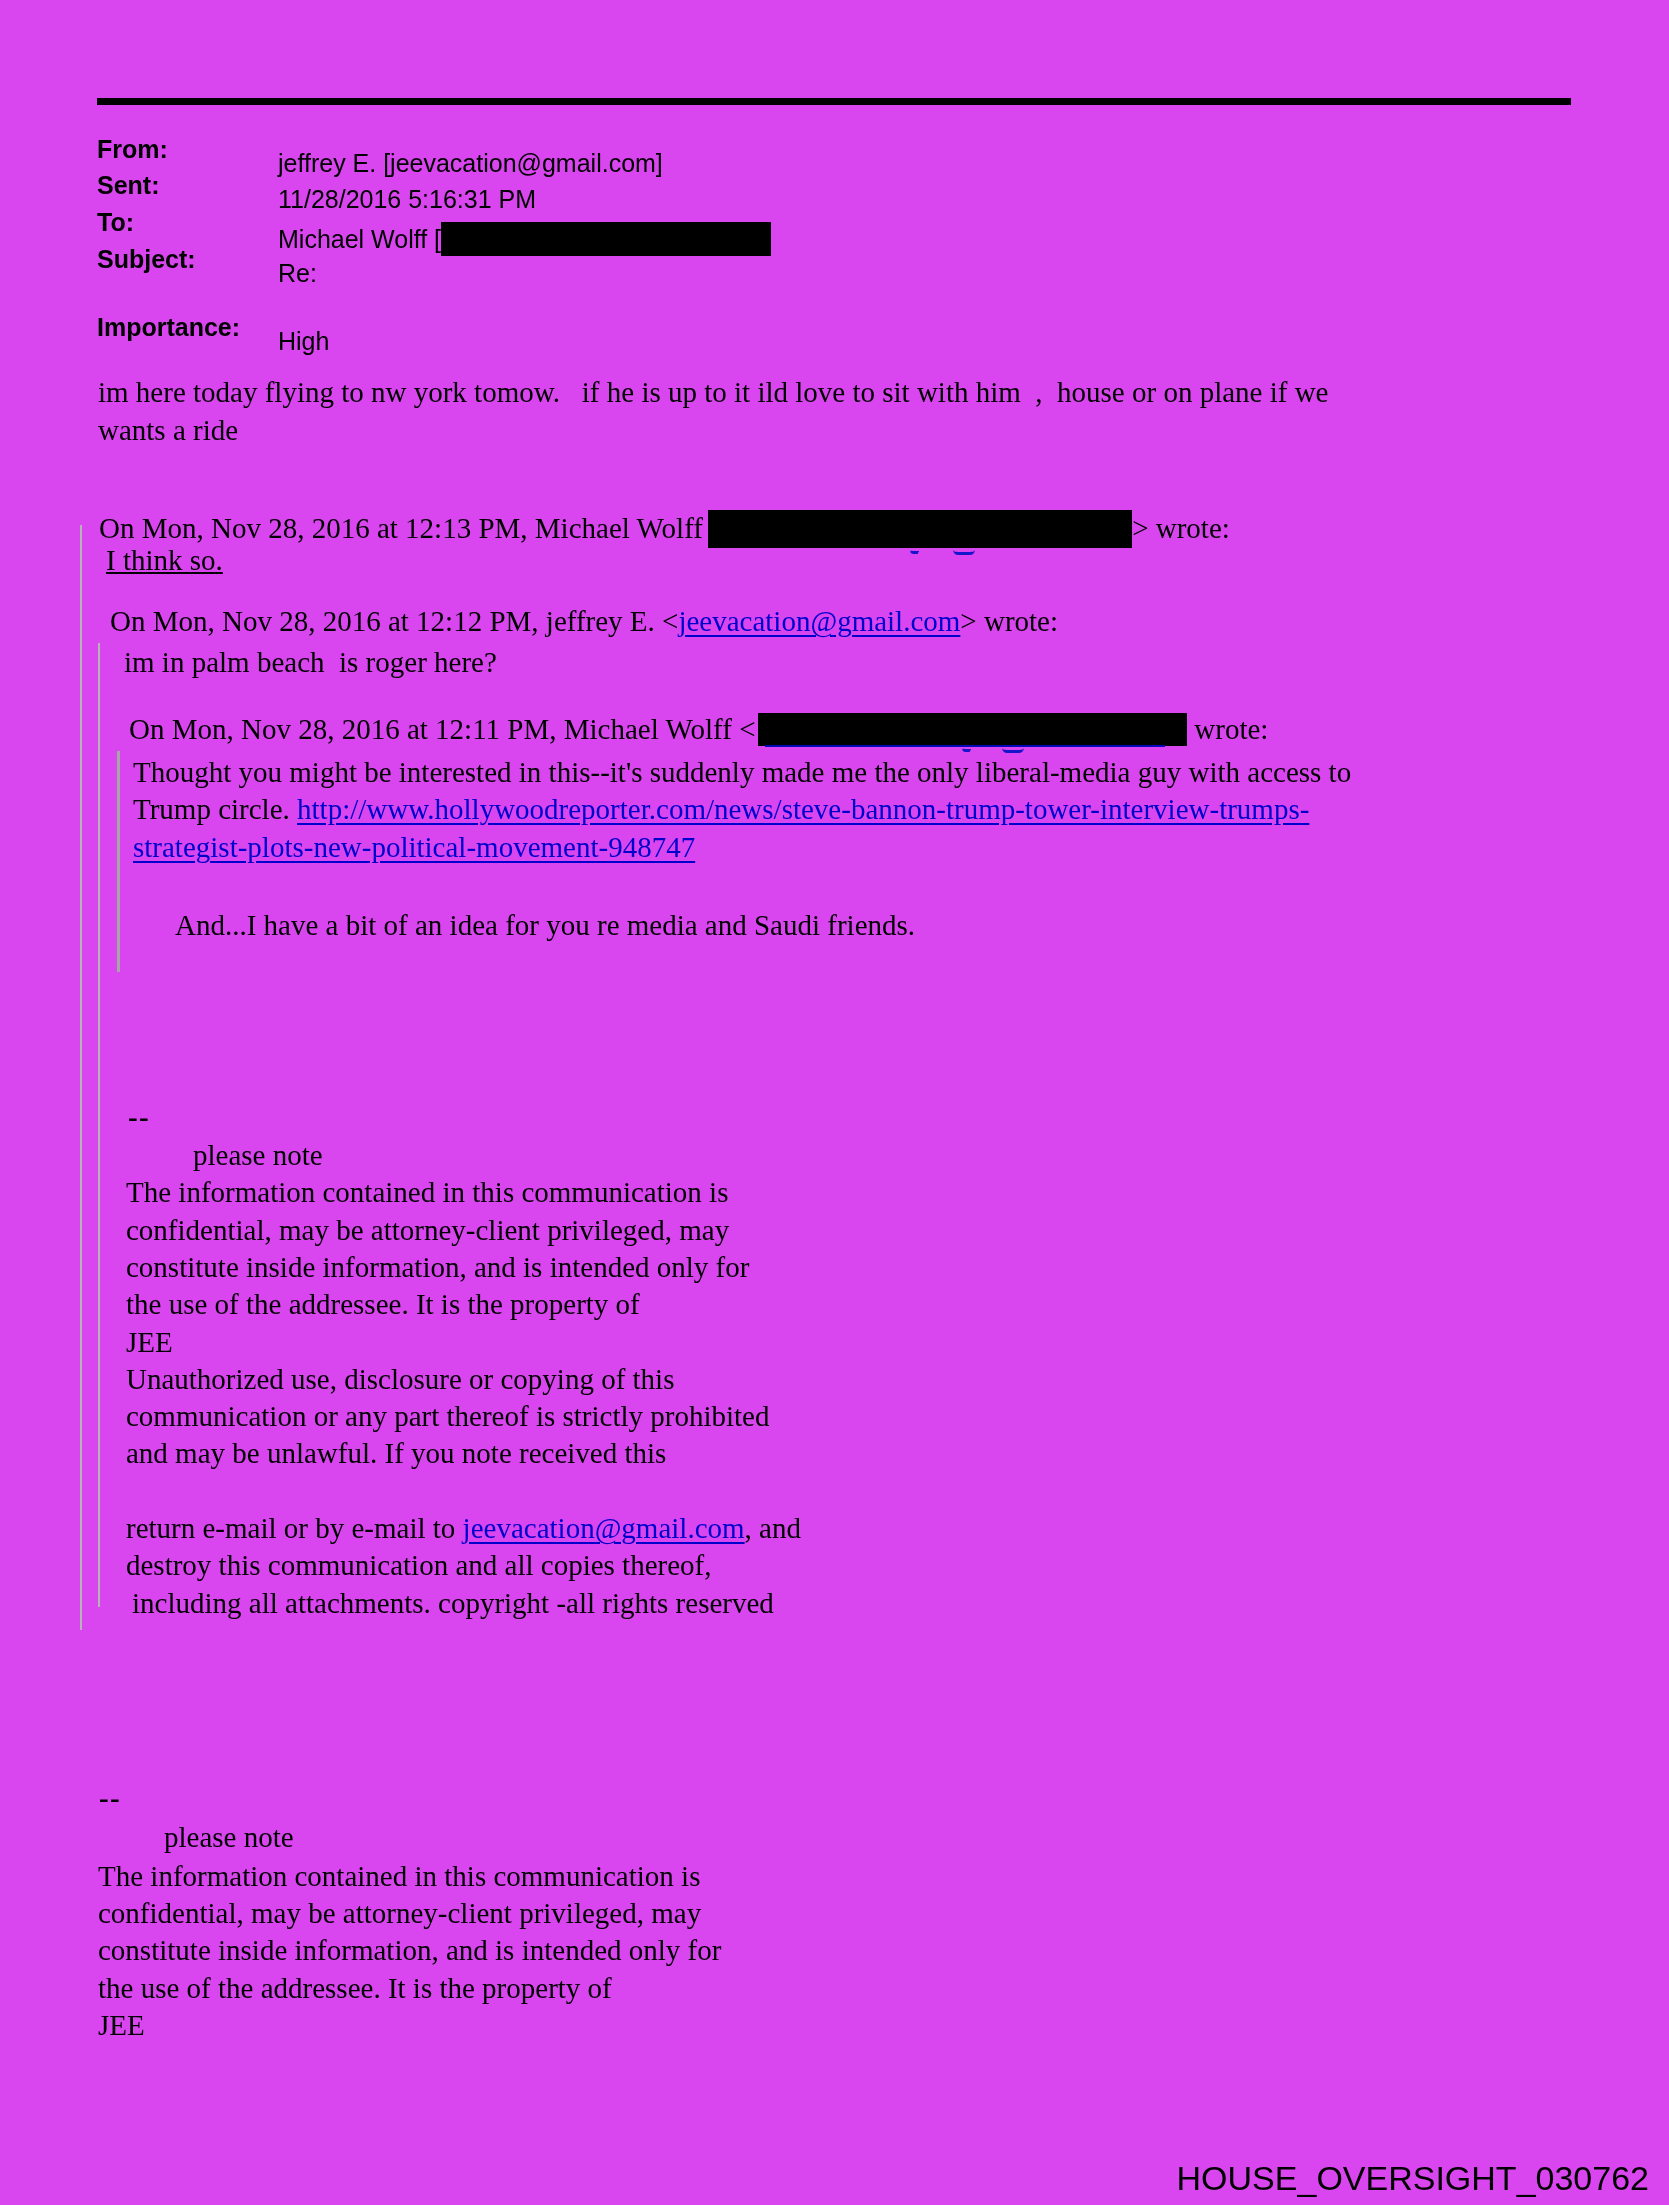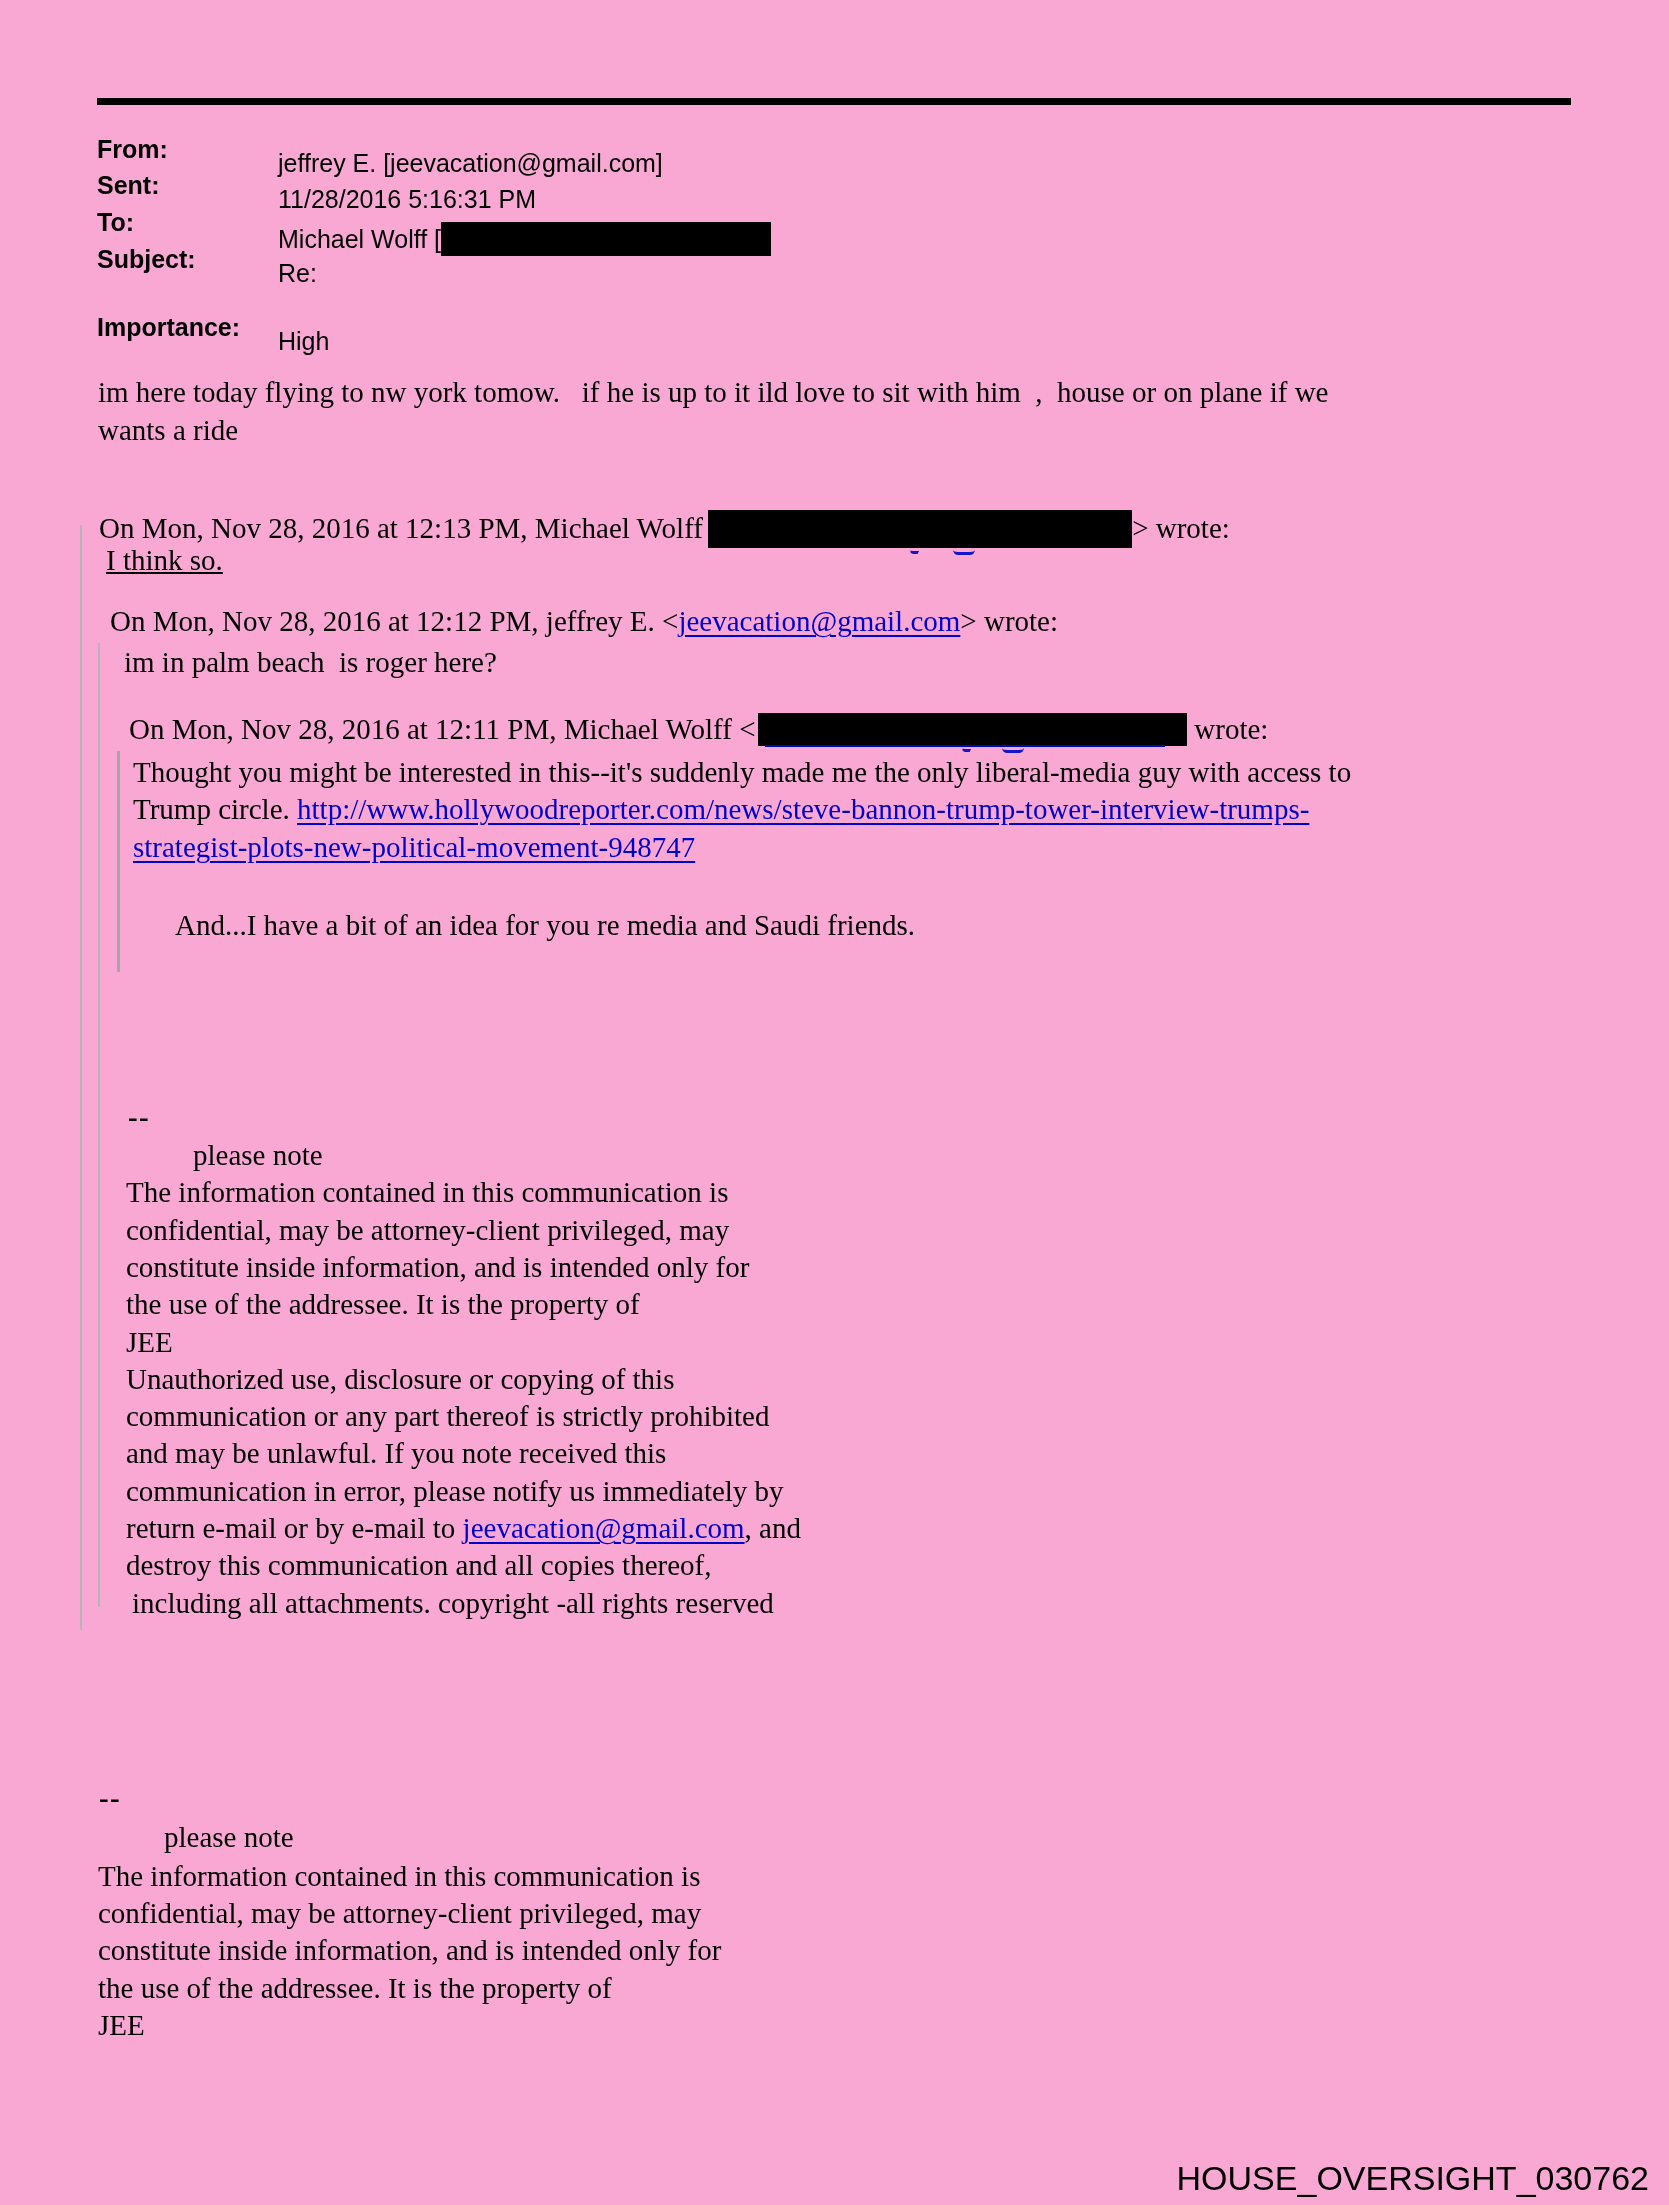--- a/index.html
+++ b/index.html
@@ -1,19 +1,19 @@
 <!DOCTYPE html>
 <html style="font-size:10.5px"><head>
 <meta charset="utf-8">
 <style>
   html,body{margin:0;padding:0;background:#e8e8e8;}
   .page{
     position:relative;
     width:1669px;height:2205px;
-    background:#f9a8d4;
+    background:#d946ef;
     font-family:"Liberation Serif",serif;
     color:#000;
     overflow:hidden;
   }
   .top-rule{position:absolute;left:97px;top:98px;width:1474px;height:7.2px;background:#000;}
   .hdr-label{
     position:absolute;left:97px;
     font-family:"Liberation Sans",sans-serif;
     font-weight:bold;font-size:25px;line-height:1.15;white-space:pre;
   }
@@ -95,21 +95,20 @@
   <div class="line sig-divider" style="left:128px;top:1101px;">--</div>
   <div class="line" style="left:193px;top:1139px;">please note</div>
   <div class="line" style="left:126px;top:1176px;">The information contained in this communication is</div>
   <div class="line" style="left:126px;top:1214px;">confidential, may be attorney-client privileged, may</div>
   <div class="line" style="left:126px;top:1251px;">constitute inside information, and is intended only for</div>
   <div class="line" style="left:126px;top:1288px;">the use of the addressee. It is the property of</div>
   <div class="line" style="left:126px;top:1326px;">JEE</div>
   <div class="line" style="left:126px;top:1363px;">Unauthorized use, disclosure or copying of this</div>
   <div class="line" style="left:126px;top:1400px;">communication or any part thereof is strictly prohibited</div>
   <div class="line" style="left:126px;top:1437px;">and may be unlawful. If you note received this</div>
-  <div class="line" style="left:126px;top:1475px;">communication in error, please notify us immediately by</div>
   <div class="line" style="left:126px;top:1549px;">destroy this communication and all copies thereof,</div>
   <div class="line" style="left:126px;top:1512px;"><span>return e-mail or by e-mail to </span><a class="doc-link">jeevacation@gmail.com</a><span>, and</span></div>
   <div class="line" style="left:132px;top:1587px;">including all attachments. copyright -all rights reserved</div>
 
   <div class="line sig-divider" style="left:99px;top:1782px;">--</div>
   <div class="line" style="left:164px;top:1821px;">please note</div>
   <div class="line" style="left:98px;top:1860px;">The information contained in this communication is</div>
   <div class="line" style="left:98px;top:1897px;">confidential, may be attorney-client privileged, may</div>
   <div class="line" style="left:98px;top:1934px;">constitute inside information, and is intended only for</div>
   <div class="line" style="left:98px;top:1972px;">the use of the addressee. It is the property of</div>

